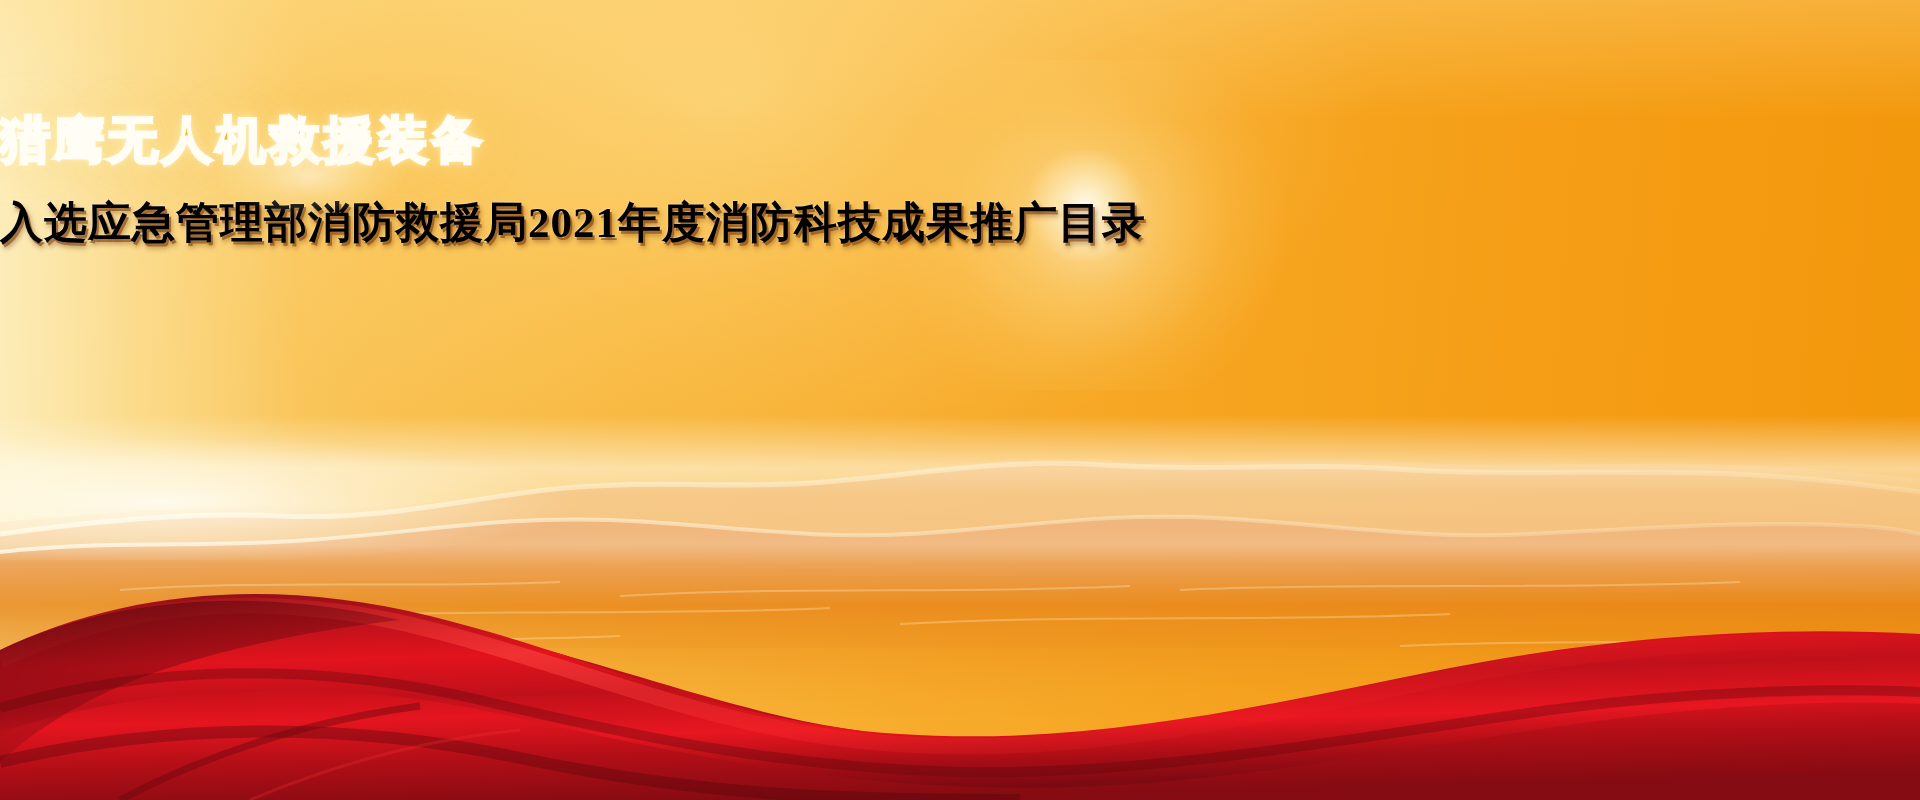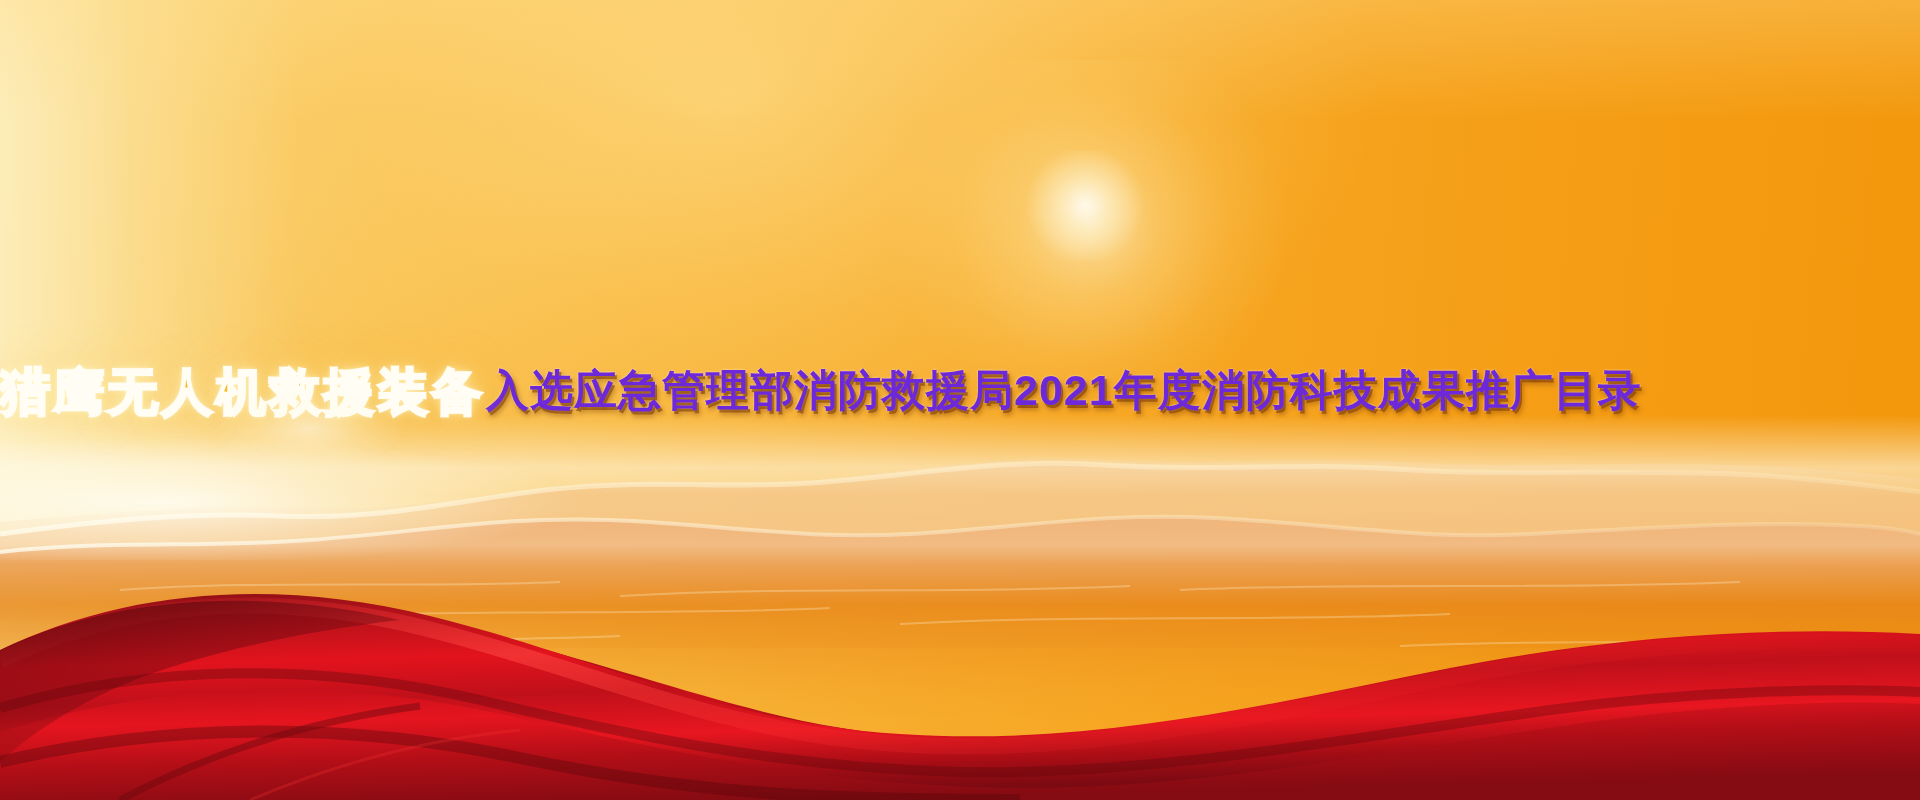--- a/index.html
+++ b/index.html
@@ -73,21 +73,21 @@
     pointer-events:none;
   }
 
   
   .ribbon { position:absolute; left:0; bottom:0; width:1920px; }
   .ribbon svg { display:block; width:1920px; }
 
   
   .text-wrap {
     position:absolute; left:0; top:0; width:1532px; height:420px;
-    display:flex; flex-direction:row; align-items:flex-end;
+    display:flex; flex-direction:column; align-items:flex-start;
     padding-top:113px;
     z-index:40;
   }
 
   
   .main-title {
     font-size:50px;
     font-weight:bold;
     letter-spacing:4px;
     line-height:1.1;
@@ -111,26 +111,27 @@
 
   .sub-lines {
     margin-top:26px;
     display:flex; flex-direction:column; align-items:center;
     gap:12px;
   }
   .sub-line {
     font-size:43px;
     font-weight:bold;
     letter-spacing:1px;
-    color:#6d28d9;
+    color:#000000;
     white-space:nowrap;
     text-shadow:
       2px 3px 0 rgba(120,52,0,0.55),
       3px 5px 5px rgba(105,45,0,0.42),
       0 0 2px rgba(255,255,255,0.8);
+    font-family: Liberation Serif, serif;
   }
   .sub-line.l2 { font-size:43px; }
 </style>
 </head>
 <body>
 
 <div id="banner">
 
   <div class="sky"></div>
   <div class="sky-left-glow"></div>

